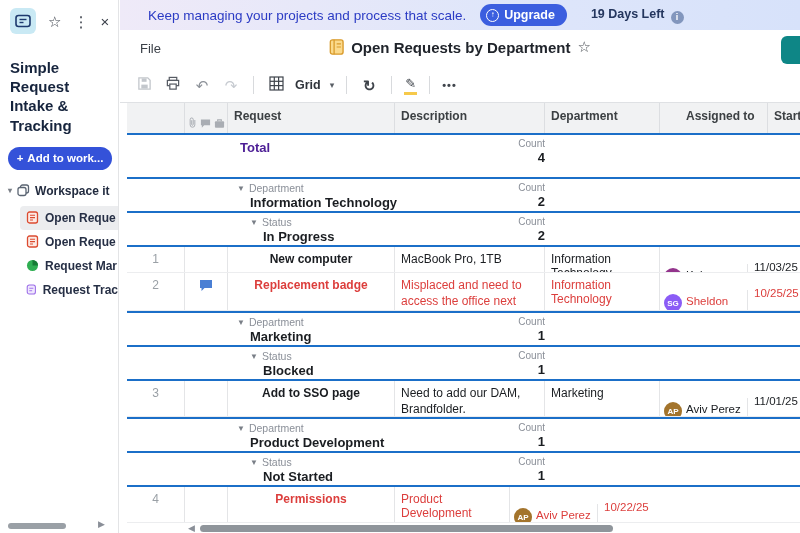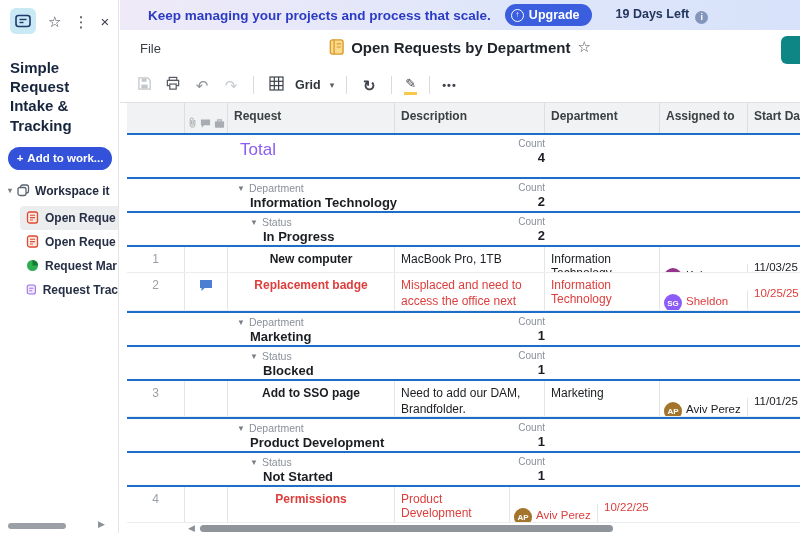--- a/index.html
+++ b/index.html
@@ -18,21 +18,21 @@
   .tree-item { display:flex; align-items:center; gap:6px; height:24px; margin-left:20px; padding-left:6px; font-size:12px; font-weight:bold; color:#262F45; border-radius:4px 0 0 4px; cursor:pointer; white-space:nowrap; overflow:hidden; }
   .tree-item.selected { background:#ECEDEF; }
   .sb-hscroll { position:absolute; bottom:2px; left:0; width:119px; height:10px; }
   .sb-thumb { position:absolute; left:8px; top:2px; width:58px; height:6px; border-radius:3px; background:#9AA0A6; }
   .sb-arrow { position:absolute; right:14px; top:-2px; color:#8A8F98; font-size:9px; }
 
   
   .main { position:absolute; left:120px; top:0; width:680px; height:533px; background:#fff; }
 
   .banner { height:30px; background:linear-gradient(90deg,#EFEAF8 0%,#DFE6FA 55%,#D7E2FA 100%); display:flex; align-items:center; padding-left:28px; }
-  .banner-msg { font-size:13.5px; font-weight:bold; color:var(--banner_text_blue,#2B3BC4);text-align:right; }
+  .banner-msg { font-size:13.5px; font-weight:normal; color:var(--banner_text_blue,#2B3BC4);text-align:right; }
   .upgrade-btn { margin-left:14px; height:22px; padding:0 12px 0 6px; border-radius:12px; background:var(--upgrade_blue,#3B5EDF); color:#fff; font-size:12.5px; font-weight:bold; display:flex; align-items:center; gap:5px; cursor:pointer; }
   .up-circle { width:13px; height:13px; border:1.4px solid #fff; border-radius:50%; display:flex; align-items:center; justify-content:center; font-size:8px; line-height:1; }
   .trial { margin-left:24px; font-size:12.5px; font-weight:bold; color:#24365E; }
   .info-dot { display:inline-block; width:13px; height:13px; margin-left:6px; border-radius:50%; background:#8296BD; color:#fff; font-size:9px; text-align:center; line-height:13px; vertical-align:-2px; cursor:pointer; }
 
   .doc-header { position:relative; height:38px; background:#fff; }
   .file-menu { position:absolute; left:20px; top:11px; font-size:13px; color:#3A3F47; cursor:pointer; }
   .title-wrap { position:absolute; left:50%; top:8px; transform:translateX(-50%); display:flex; align-items:center; gap:7px; white-space:nowrap; }
   .sheet-title { font-size:15px; font-weight:bold; color:#20242B; }
   .title-star { font-size:15px; color:#4A4F55; cursor:pointer; }
@@ -50,26 +50,26 @@
   .pen-glyph { font-size:13px; color:#3F444B; }
   .pen-bar { width:13px; height:3px; background:#F6C94A; margin-top:1px; }
   .more-dots { font-size:11px; color:#3F444B; letter-spacing:1px; font-weight:bold; cursor:pointer; }
 
   
   .grid { position:absolute; left:0; top:103px; width:680px; height:420px; overflow:hidden; background:#fff; }
   .grid-header { display:flex; height:30px; background:#F1F2F3; margin-left:7px; }
   .gh-cell { border-right:1px solid #DCDEE1; font-size:12px; font-weight:bold; color:#3C4043; padding:6px 6px 0 6px; white-space:nowrap; overflow:hidden; }
   .gh-corner { width:58px; border-right:1px solid #DCDEE1; }
   .gh-icons { width:43px; border-right:1px solid #DCDEE1; display:flex; align-items:flex-end; justify-content:center; gap:3px; padding-bottom:4px; }
-  .w-req { width:167px; } .w-desc { width:150px; } .w-dept { width:115px; } .w-asg { width:88px; } .w-date { flex:1; border-right:none; }
+  .w-req { width:167px; } .w-desc { width:150px; } .w-dept { width:115px; } .w-asg { width:88px;margin-left:20px; } .w-date { flex:1; border-right:none; }
 
   .row { position:relative; margin-left:7px; background:#fff; }
   .blue-top { border-top:2px solid var(--group_line_blue,#1B6FC8); }
   .total-row { height:44px; }
-  .total-label { position:absolute; left:113px; top:5px; font-size:17px; font-weight:normal; color:#8b5cf6; }
+  .total-label { position:absolute; left:113px; top:5px; font-size:13px; font-weight:bold; color:#4c1d95; }
   .count-block { position:absolute; left:318px; top:3px; width:100px; text-align:right; }
   .count-label { font-size:10px; color:#8A8F98; }
   .count-value { font-size:13px; font-weight:bold; color:#1A1D21; margin-top:1px; }
   .group-row { height:34px; cursor:pointer; }
   .group-field { font-size:10.5px; color:#8A8F98; padding-top:3px; display:flex; align-items:center; gap:4px; }
   .group-name { font-size:13px; font-weight:bold; color:#1A1D21; margin-top:1px; }
   .lvl1 .group-field { padding-left:110px; } .lvl1 .group-name { padding-left:123px; }
   .lvl2 .group-field { padding-left:123px; } .lvl2 .group-name { padding-left:136px; }
   .tri { font-size:8px; color:#7A7F87; }
 

